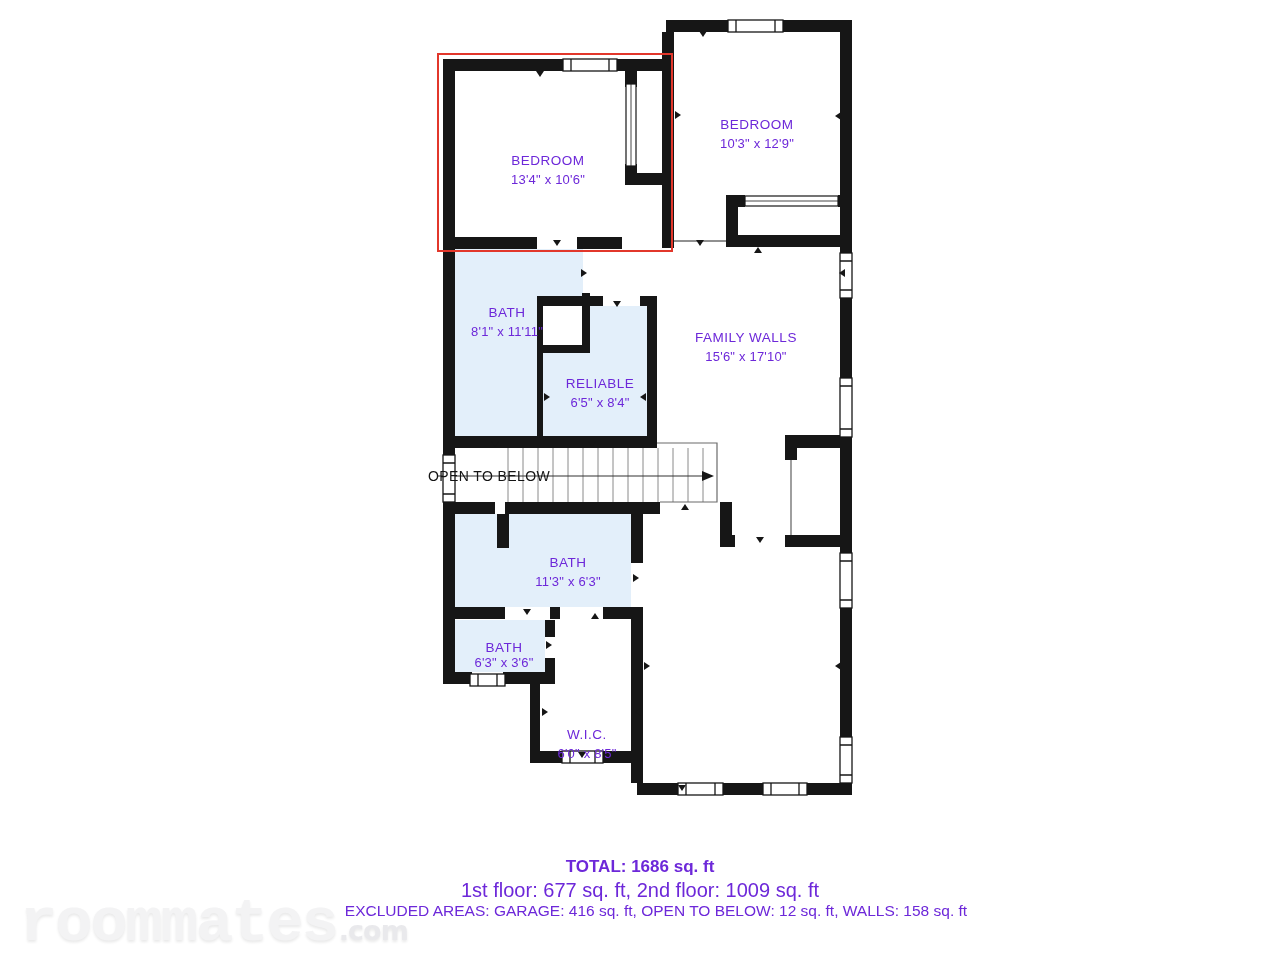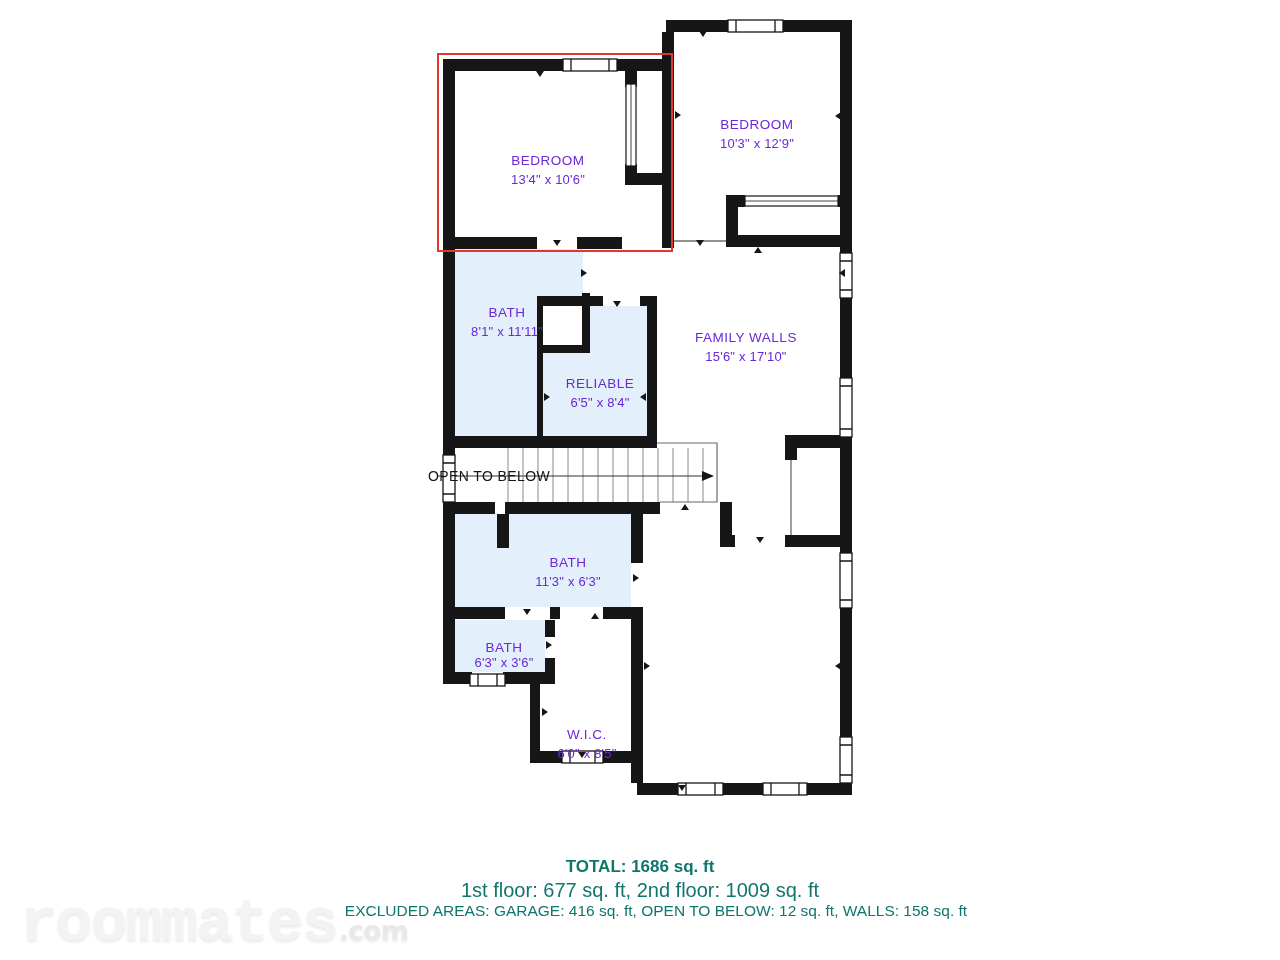--- a/index.html
+++ b/index.html
@@ -15,21 +15,21 @@
   .lbl-b2{left:757px;top:134px}
   .lbl-ba1{left:507px;top:322px}
   .lbl-la{left:600px;top:393px}
   .lbl-fr{left:746px;top:347px}
   .lbl-ba2{left:568px;top:572px}
   .lbl-ba3{left:504px;top:655px}
   .lbl-wic{left:587px;top:744px}
   .lbl-pb{left:742px;top:679px}
   .otb-label{position:absolute;left:428px;top:476px;transform:translateY(-50%);
              font-size:14px;letter-spacing:.4px;color:#141414;white-space:nowrap;text-align:right;}
-  .footer{position:absolute;left:0;top:854px;width:100%;text-align:center;color:#0f766e;}
+  .footer{position:absolute;left:0;top:854px;width:100%;text-align:center;color:#6d28d9;}
   .footer .total{font-size:17px;font-weight:bold;line-height:25px;}
   .footer .floors{font-size:20px;line-height:22px;}
   .footer .excluded{font-size:15.5px;line-height:20px;padding-left:32px;}
   .disclaimer{position:absolute;left:0;top:929px;width:100%;text-align:center;
               font-size:8.5px;letter-spacing:.25px;color:#c6c6cd;}
   .watermark{position:absolute;left:20px;top:888px;font-weight:bold;color:#f3f3f4;
              text-shadow:0 2px 3px rgba(0,0,0,0.09);white-space:nowrap;}
   .watermark .brand{font-size:62px;letter-spacing:-2px;font-family:Liberation Mono, monospace;}
   .watermark .tld{font-size:27px;color:#e9e9ec;letter-spacing:-1px;margin-left:2px;
                   font-family:"DejaVu Sans",sans-serif;}

